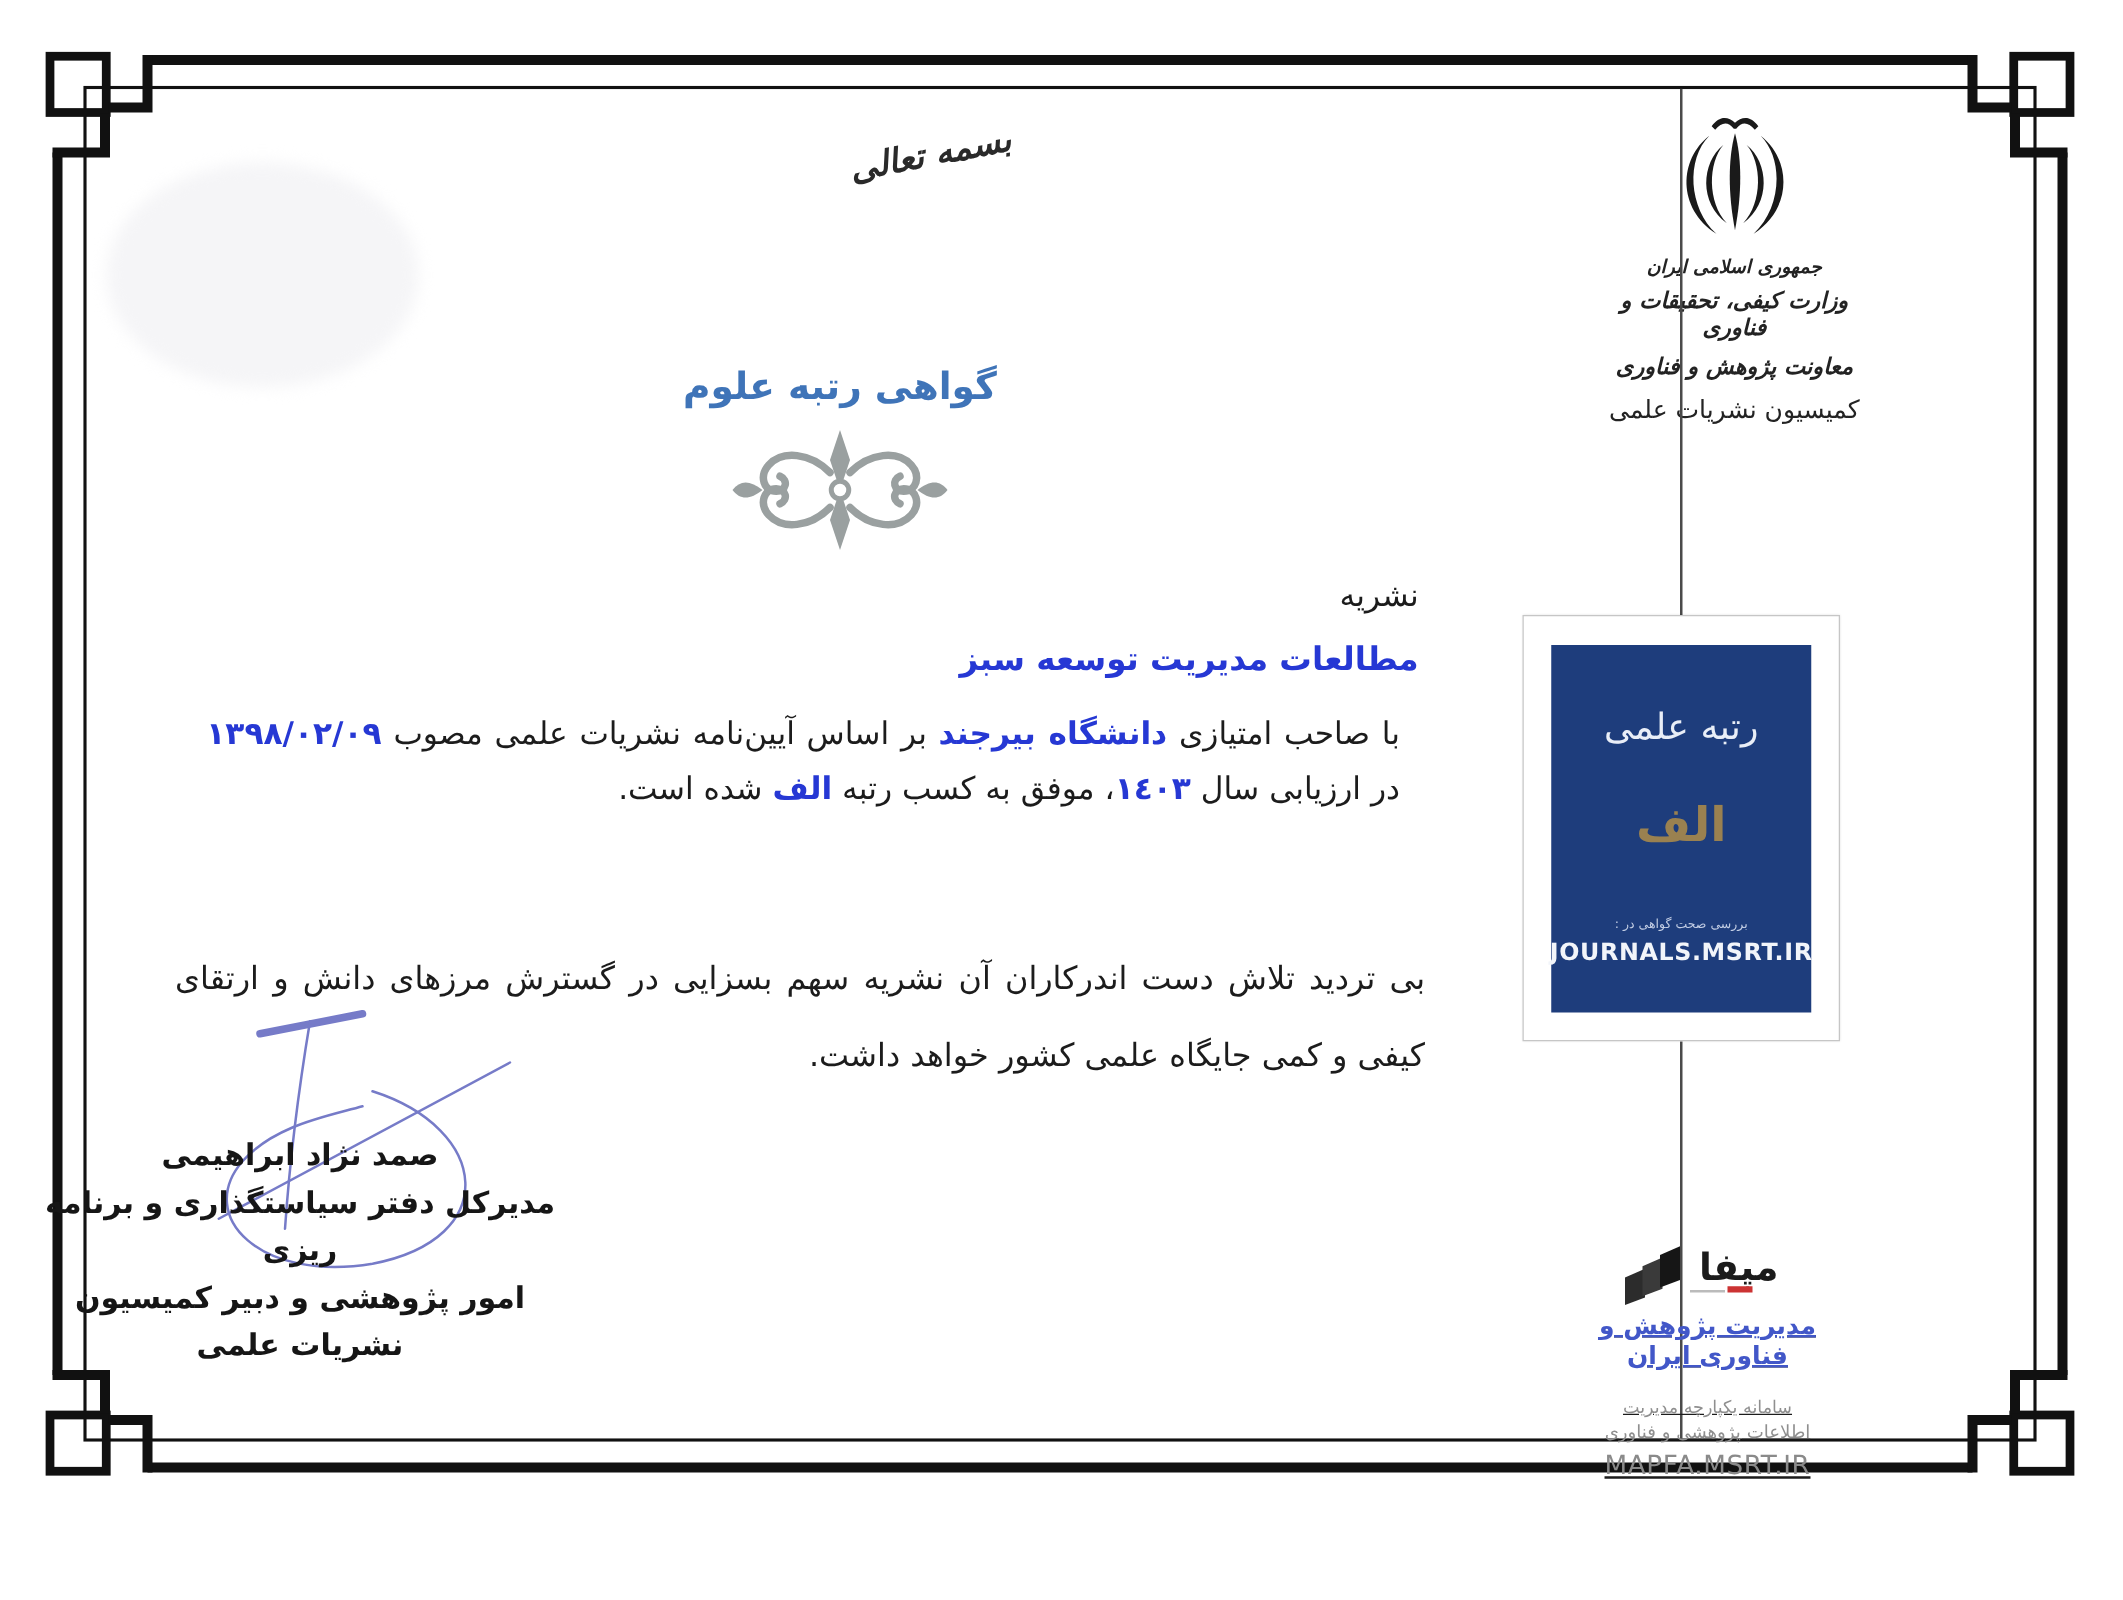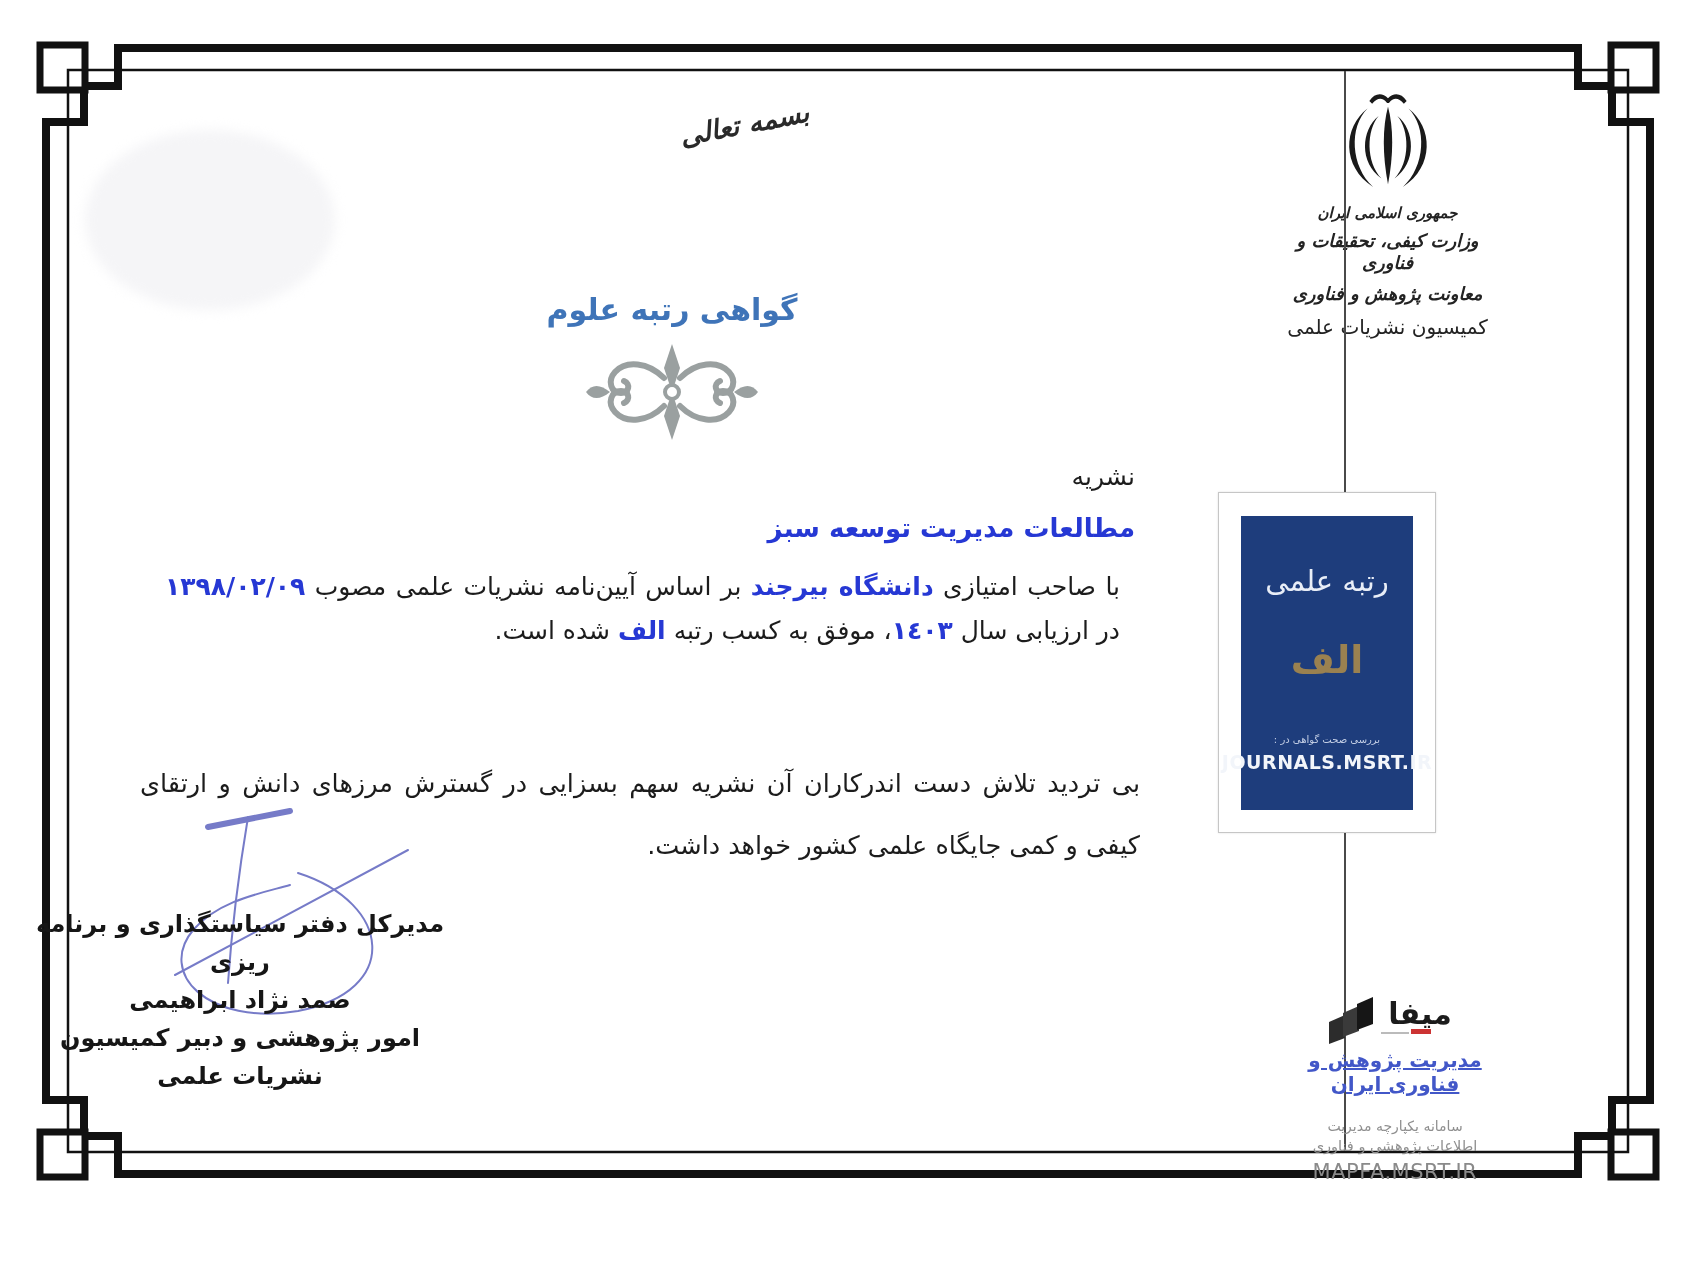--- a/index.html
+++ b/index.html
@@ -58,21 +58,21 @@
   .closing-paragraph{
     left:140px;top:752px;width:1000px;
     direction:rtl;text-align:justify;
     font-size:25.5px;line-height:62px;color:#1c1c1c;
   }
 
   
   .hang-line{left:1344px;top:71px;width:2px;height:421px;background:#4a4a4a;}
   .hang-line-bottom{left:1344px;top:833px;width:2px;height:318px;background:#4a4a4a;}
   .badge-card{
-    left:1218px;top:492px;width:218px;height:341px;
+    left:1218px;top:492px;width:254px;height:341px;
     background:#ffffff;border:1px solid #c6c6c6;
     box-sizing:border-box;
     box-shadow:0 0 2px rgba(0,0,0,0.12);
   }
   .badge-inner{
     position:absolute;left:22px;top:23px;right:22px;bottom:22px;
     background:#1e3d7c;
     display:flex;flex-direction:column;align-items:center;
     direction:rtl;
   }
@@ -83,21 +83,21 @@
 
   
   .sig-block{
     left:25px;top:905px;width:430px;text-align:center;
     direction:rtl;font-weight:bold;color:#161616;
     font-size:24px;line-height:38px;
   }
   .sig-svg{left:140px;top:795px;width:320px;height:235px;}
 
   
-  .footer-logo{left:1285px;top:982px;width:220px;text-align:center;direction:rtl;}
+  .footer-logo{left:1256px;top:982px;width:220px;text-align:center;direction:rtl;text-decoration:underline;}
   .mapfa-svg{width:160px;height:64px;display:block;margin:0 auto;}
   .footer-l1{color:#4257c8;font-size:20px;font-weight:bold;text-decoration:underline;margin-top:2px;}
   .footer-l2{color:#8f8f8f;font-size:14px;margin-top:22px;}
   .footer-l3{color:#8f8f8f;font-size:14.5px;margin-top:4px;}
   .footer-url{color:#8a8a8a;font-size:21px;margin-top:6px;direction:ltr;letter-spacing:0.5px;}
 
   svg{display:block;}
 </style>
 </head>
 <body>
@@ -196,22 +196,22 @@
   </div>
 
   <svg class="abs sig-svg" viewBox="0 0 320 235" fill="none" stroke="#767bc8" stroke-linecap="round">
     <path d="M 68,32 L 150,16" stroke-width="6"></path>
     <path d="M 268,55 L 35,180" stroke-width="2"></path>
     <path d="M 108,22 C 100,70 92,130 88,188" stroke-width="2"></path>
     <path d="M 158,78 C 252,108 262,196 158,216 C 68,231 16,178 54,134 C 80,105 122,98 150,90" stroke-width="2"></path>
   </svg>
 
   <div class="abs sig-block">
+    <div>صمد نژاد ابراهیمی</div>
     <div>مدیرکل دفتر سیاستگذاری و برنامه ریزی</div>
-    <div>صمد نژاد ابراهیمی</div>
     <div>امور پژوهشی  و دبیر  کمیسیون</div>
     <div>نشریات علمی</div>
   </div>
 
   <div class="abs footer-logo">
     <svg class="mapfa-svg" viewBox="0 0 160 64">
 
       <path d="M 14,40 L 30,33 L 30,56 L 14,62 Z" fill="#2c2c2c"></path>
       <path d="M 28,31 L 44,24 L 44,49 L 28,55 Z" fill="#3a3a3a"></path>
       <path d="M 42,22 L 58,15 L 58,42 L 42,48 Z" fill="#161616"></path>

